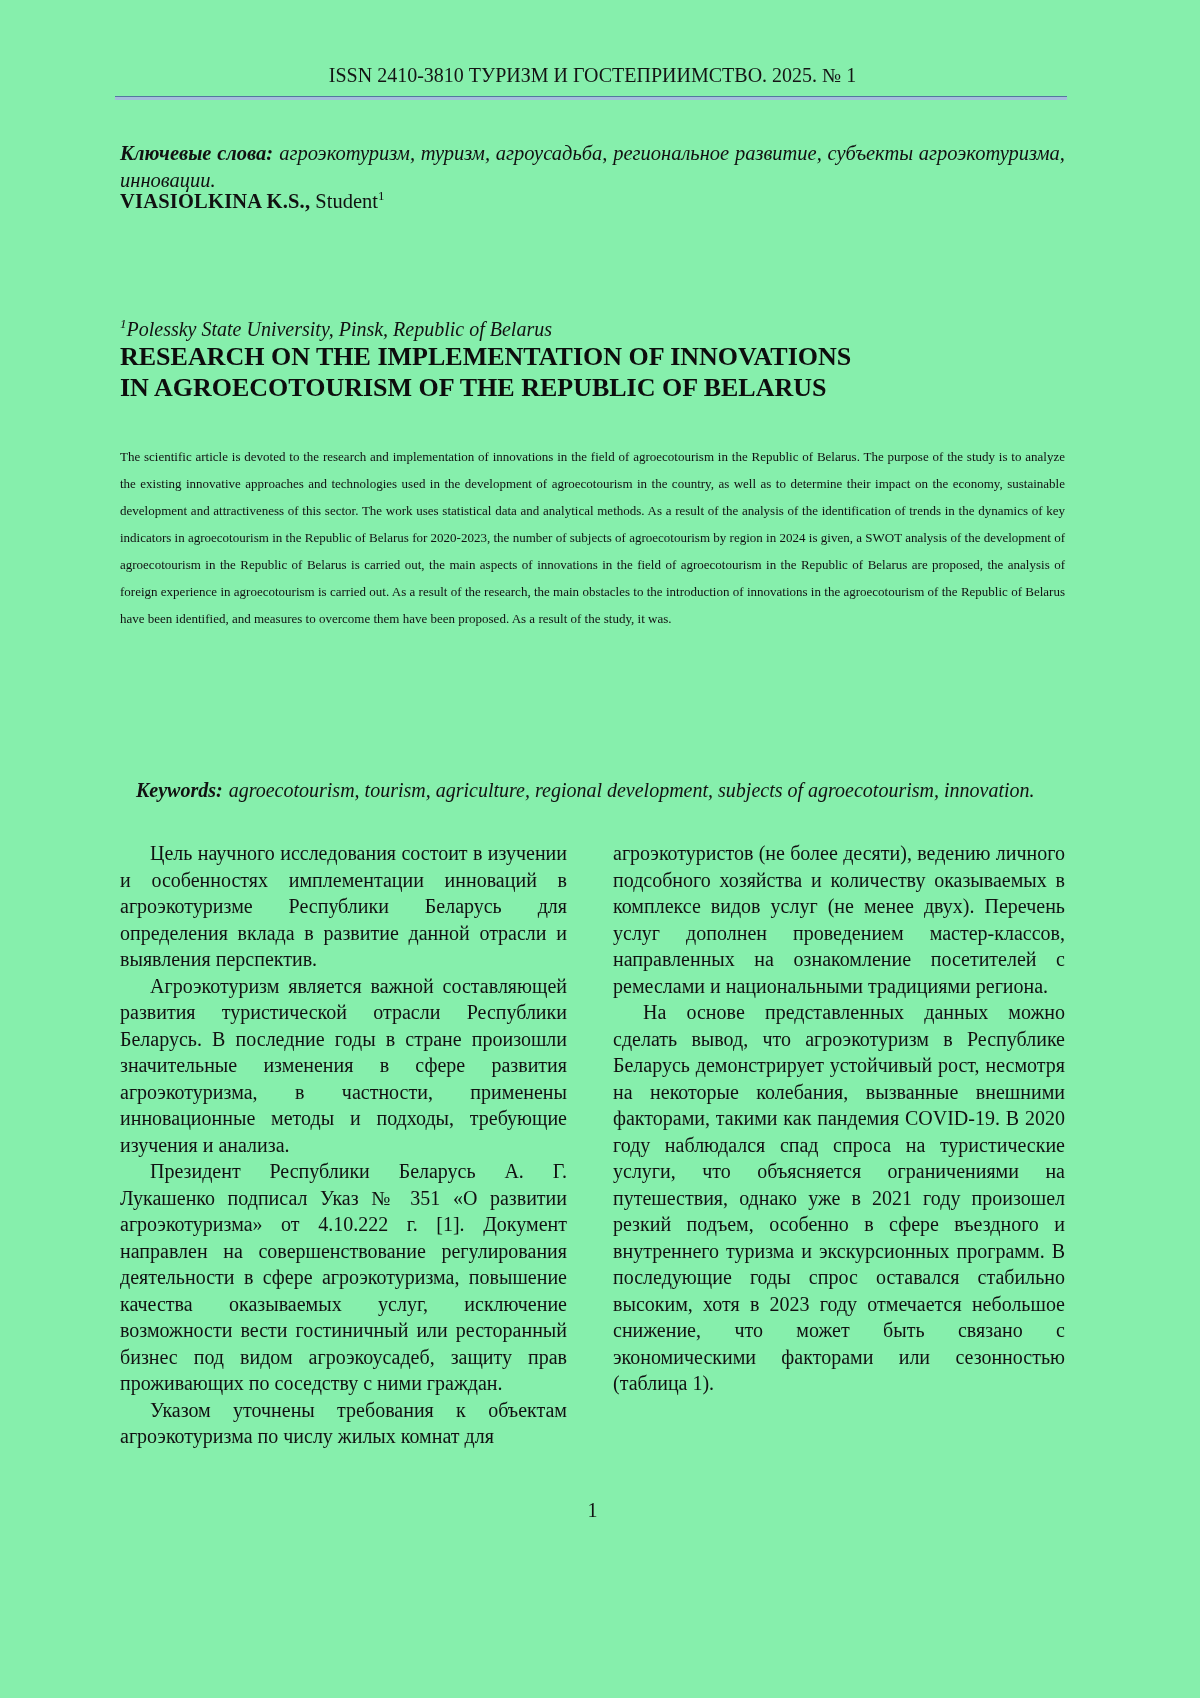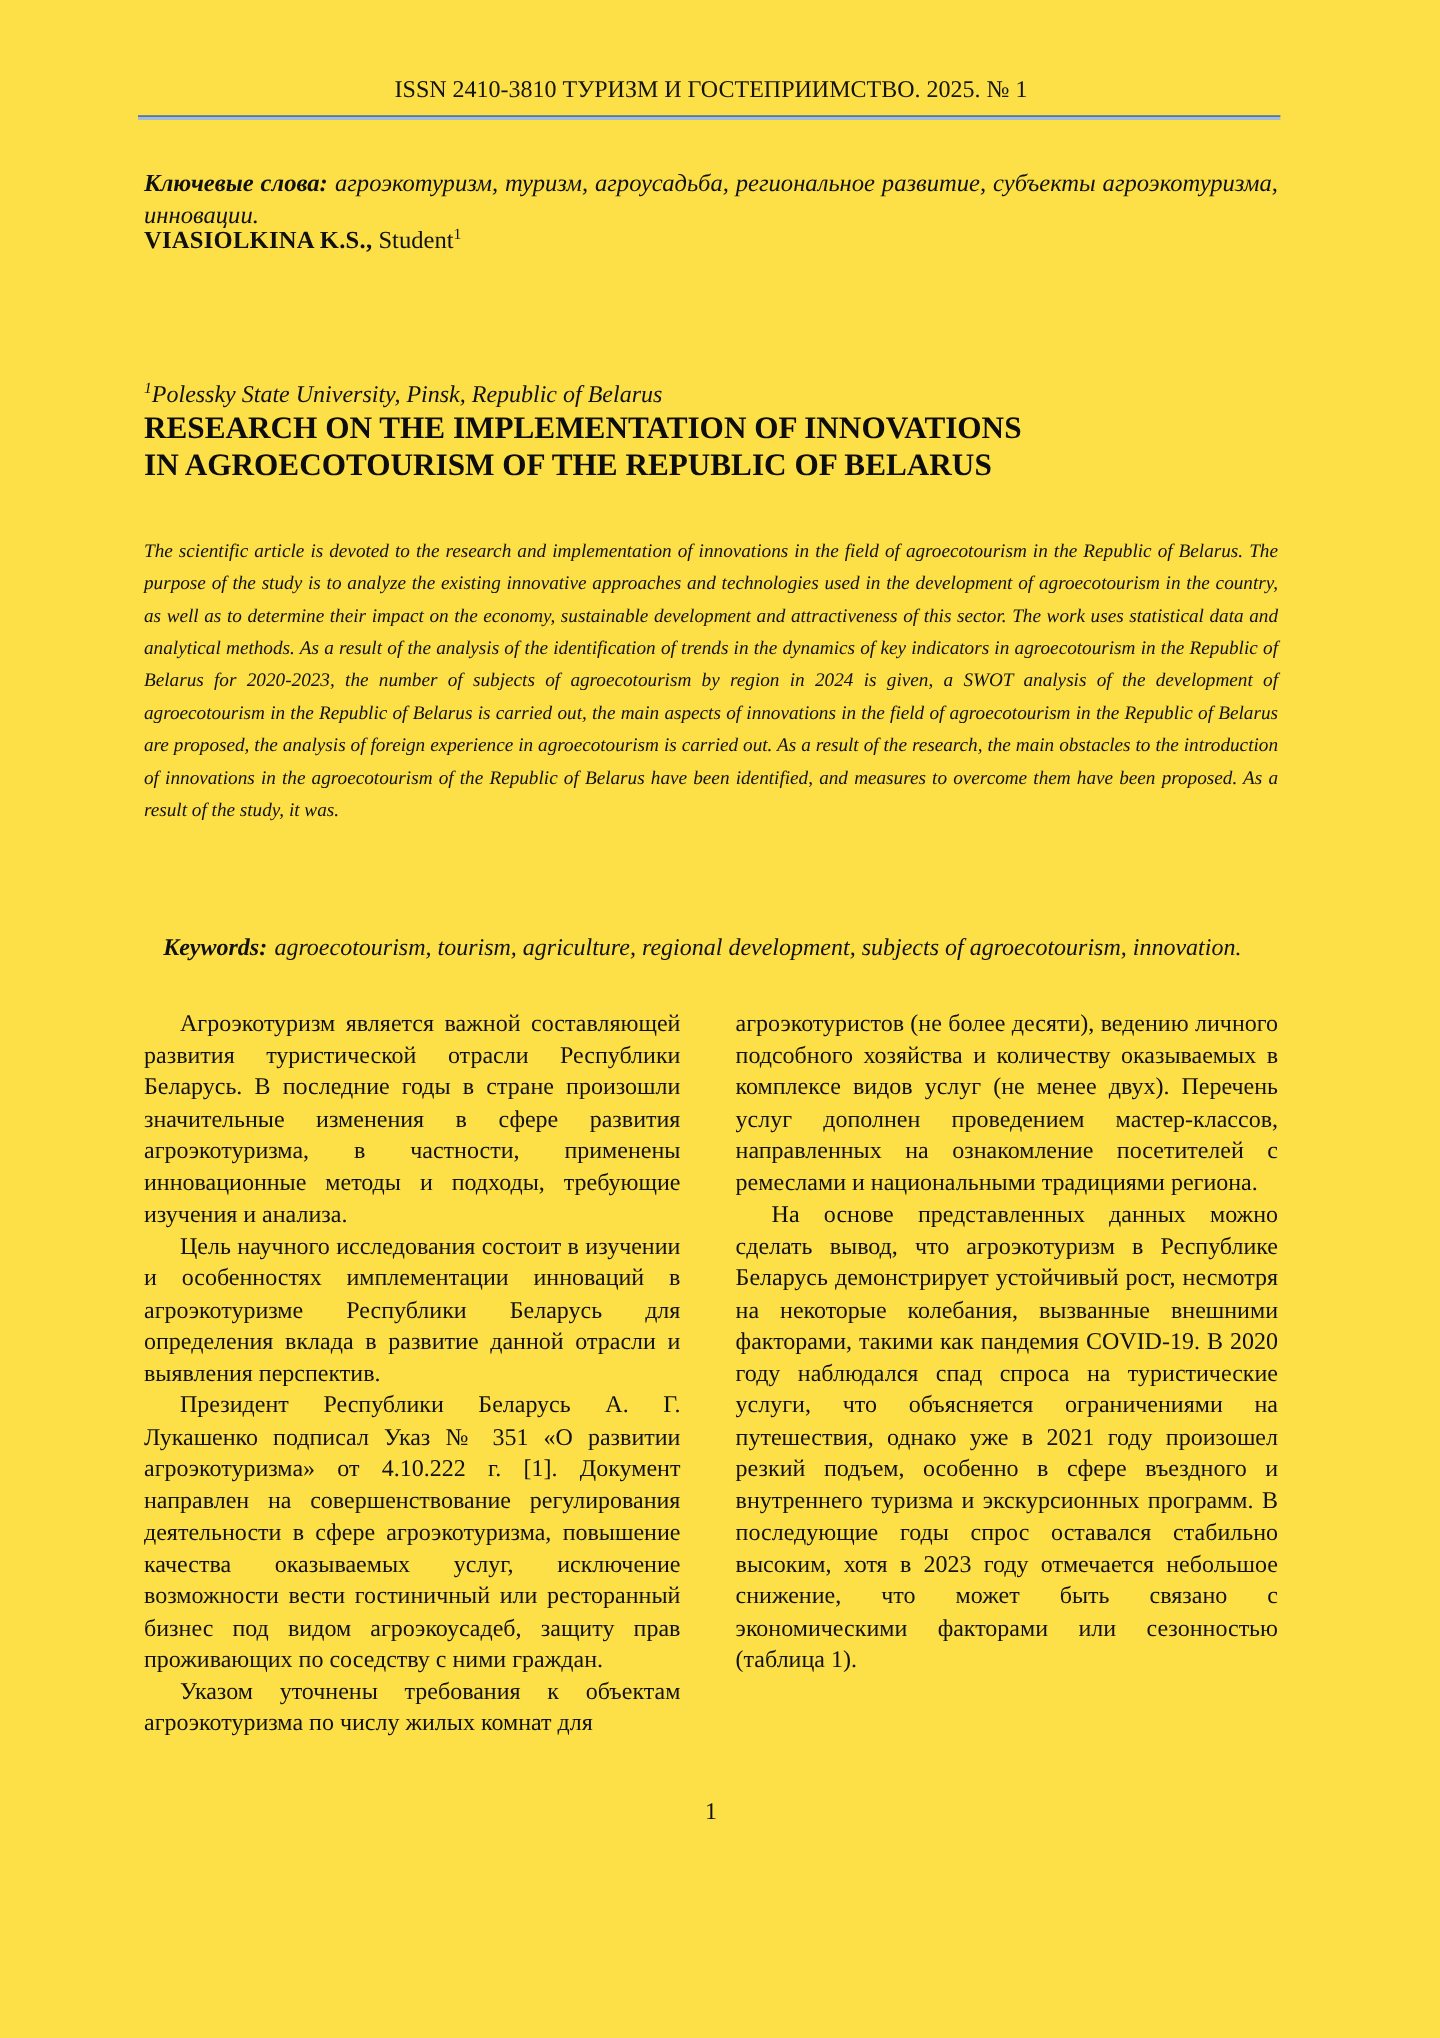--- a/index.html
+++ b/index.html
@@ -1,20 +1,20 @@
 <!DOCTYPE html>
 <html lang="ru"><head>
 <meta charset="utf-8">
 <style>
   html, body { margin: 0; padding: 0; background: #ffffff; }
   .page {
     position: relative;
     width: 1200px;
     height: 1698px;
-    background: #fde047;
+    background: #86efac;
     font-family: "Liberation Serif", "DejaVu Serif", serif;
     color: #111111;
     overflow: hidden;
   }
   .content { position: absolute; left: 120px; top: 0; width: 945px; }
 
   .journal-header {
     position: absolute; top: 62px; left: 0; width: 100%;
     text-align: center; font-size: 20px; line-height: 26px; color: #141414;
   }
@@ -36,21 +36,21 @@
 
   .affiliation { position: absolute; top: 297px; left: 0; width: 100%; font-size: 20px; line-height: 24px; font-style: italic; }
 
   .article-title {
     position: absolute; top: 341px; left: 0; width: 100%;
     font-weight: bold; font-size: 26px; line-height: 31px; white-space: pre-line; color: #0d0d0d;
   }
 
   .abstract {
     position: absolute; top: 430px; left: 0; width: 100%;
-    font-style: italic; font-size: 16px; line-height: 27px; text-align: justify;
+    font-size: 13px; line-height: 27px; text-align: justify;
   }
 
   .kw-en {
     position: absolute; top: 757px; left: 16px; width: 100%;
     font-style: italic; font-size: 20px; line-height: 27px; text-align: justify;
   }
   .kw-en b { margin-right: 6px; }
 
   .col { position: absolute; top: 840px; font-size: 20px; line-height: 26.5px; }
   .col-left  { left: 0; width: 447px; }
@@ -81,22 +81,22 @@
     <p class="affiliation"><sup>1</sup><span>Polessky State University, Pinsk, Republic of Belarus</span></p>
 
     <h1 class="article-title" style="margin:0;">RESEARCH ON THE IMPLEMENTATION OF INNOVATIONS
 IN AGROECOTOURISM OF THE REPUBLIC OF BELARUS</h1>
 
     <p class="abstract">The scientific article is devoted to the research and implementation of innovations in the field of agroecotourism in the Republic of Belarus. The purpose of the study is to analyze the existing innovative approaches and technologies used in the development of agroecotourism in the country, as well as to determine their impact on the economy, sustainable development and attractiveness of this sector. The work uses statistical data and analytical methods. As a result of the analysis of the identification of trends in the dynamics of key indicators in agroecotourism in the Republic of Belarus for 2020-2023, the number of subjects of agroecotourism by region in 2024 is given, a SWOT analysis of the development of agroecotourism in the Republic of Belarus is carried out, the main aspects of innovations in the field of agroecotourism in the Republic of Belarus are proposed, the analysis of foreign experience in agroecotourism is carried out. As a result of the research, the main obstacles to the introduction of innovations in the agroecotourism of the Republic of Belarus have been identified, and measures to overcome them have been proposed. As a result of the study, it was.</p>
 
     <p class="kw-en"><b>Keywords:</b><span>agroecotourism, tourism, agriculture, regional development, subjects of agroecotourism, innovation.</span></p>
 
     <div class="col col-left">
+      <p>Цель научного исследования состоит в изучении и особенностях имплементации инноваций в агроэкотуризме Республики Беларусь для определения вклада в развитие данной отрасли и выявления перспектив.</p>
       <p>Агроэкотуризм является важной составляющей развития туристической отрасли Республики Беларусь. В последние годы в стране произошли значительные изменения в сфере развития агроэкотуризма, в частности, применены инновационные методы и подходы, требующие изучения и анализа.</p>
-      <p>Цель научного исследования состоит в изучении и особенностях имплементации инноваций в агроэкотуризме Республики Беларусь для определения вклада в развитие данной отрасли и выявления перспектив.</p>
       <p>Президент Республики Беларусь А. Г. Лукашенко подписал Указ № 351 «О развитии агроэкотуризма» от 4.10.222 г. [1]. Документ направлен на совершенствование регулирования деятельности в сфере агроэкотуризма, повышение качества оказываемых услуг, исключение возможности вести гостиничный или ресторанный бизнес под видом агроэкоусадеб, защиту прав проживающих по соседству с ними граждан.</p>
       <p>Указом уточнены требования к объектам агроэкотуризма по числу жилых комнат для</p>
     </div>
 
     <div class="col col-right">
       <p class="no-indent">агроэкотуристов (не более десяти), ведению личного подсобного хозяйства и количеству оказываемых в комплексе видов услуг (не менее двух). Перечень услуг дополнен проведением мастер-классов, направленных на ознакомление посетителей с ремеслами и национальными традициями региона.</p>
       <p>На основе представленных данных можно сделать вывод, что агроэкотуризм в Республике Беларусь демонстрирует устойчивый рост, несмотря на некоторые колебания, вызванные внешними факторами, такими как пандемия COVID-19. В 2020 году наблюдался спад спроса на туристические услуги, что объясняется ограничениями на путешествия, однако уже в 2021 году произошел резкий подъем, особенно в сфере въездного и внутреннего туризма и экскурсионных программ. В последующие годы спрос оставался стабильно высоким, хотя в 2023 году отмечается небольшое снижение, что может быть связано с экономическими факторами или сезонностью (таблица 1).</p>
     </div>
 
     <div class="page-number">1</div>

